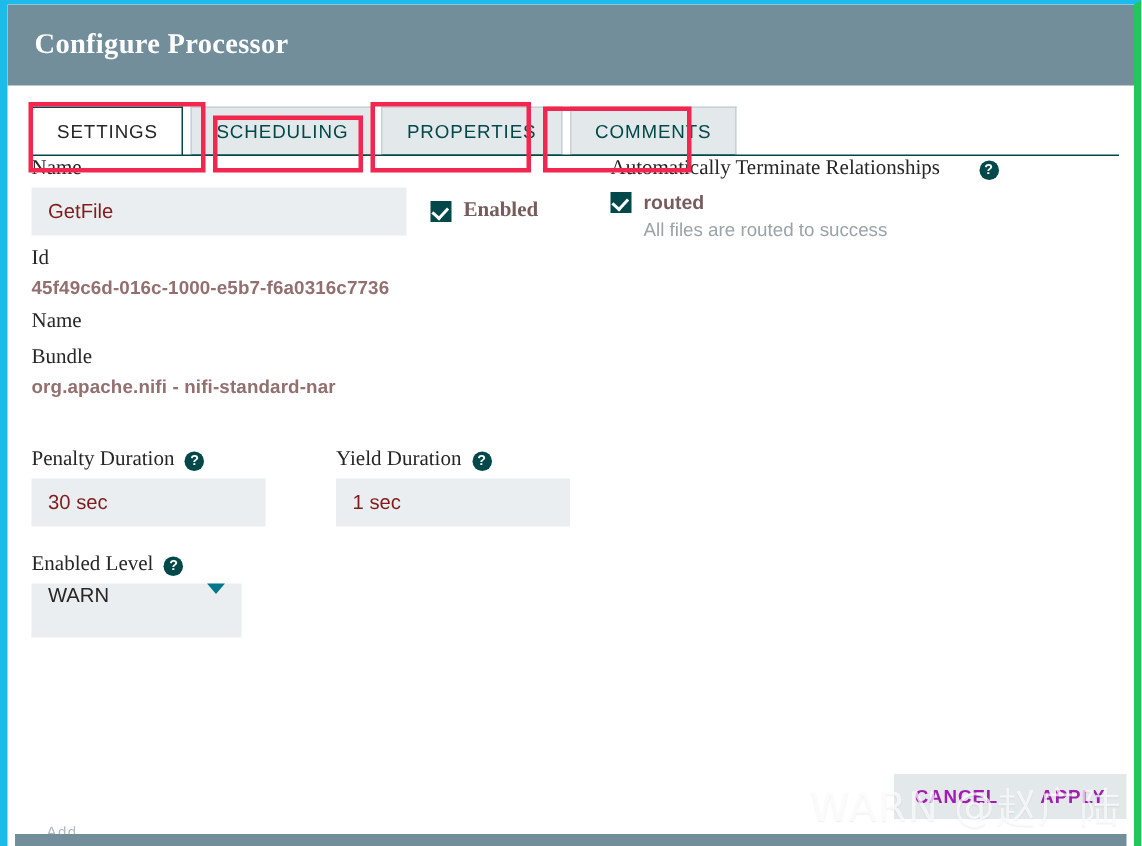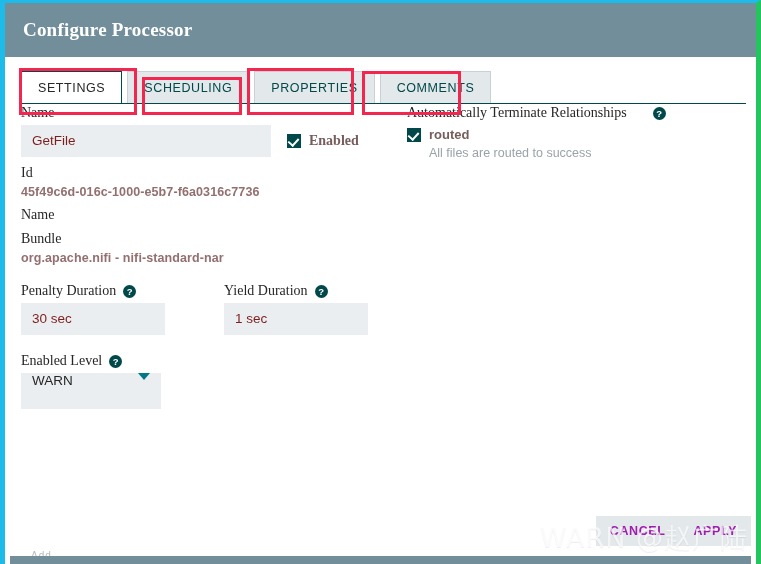--- a/index.html
+++ b/index.html
@@ -209,23 +209,23 @@
     font-weight: bold;
     line-height: 13px;
     text-align: center;
     display: inline-block;
     flex: none;
     font-family: "Liberation Sans", sans-serif;
     cursor: pointer;
   }
 
   
-  .dur-row { display: flex; margin-top: 18px; gap: 36px; }
+  .dur-row { display: flex; margin-top: 34px; gap: 36px; }
   .dur-col { width: 210px; }
-  .dur-col .txtinput { width: 144px; }
+  .dur-col .txtinput { width: 156px; }
   .dur-col.second { margin-left: 0; }
 
   
   .selectbox {
     background: #eaeef0;
     height: 36px;
     width: 140px;
     display: flex;
     align-items: flex-start;
     justify-content: space-between;

